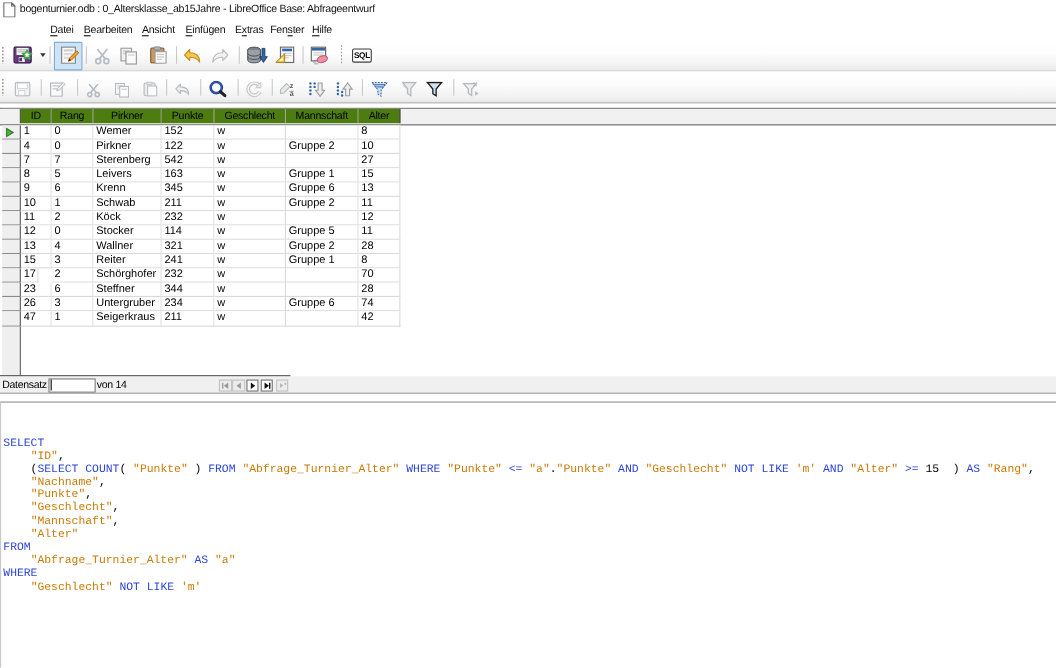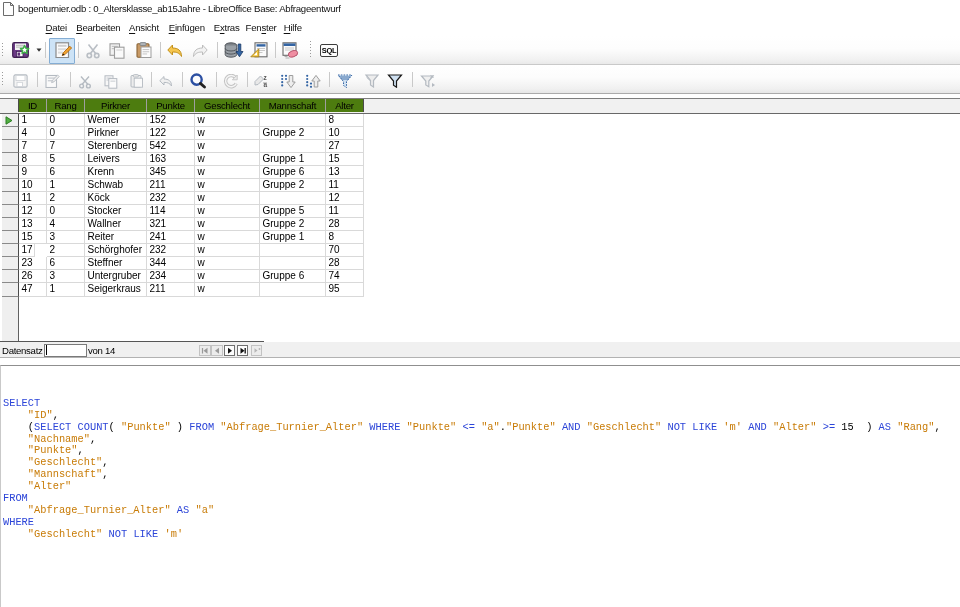--- a/index.html
+++ b/index.html
@@ -363,21 +363,21 @@
 <div class="cell" style="left:195px;top:270.00px;width:65px;height:13.00px">w</div>
 <div class="cell" style="left:260px;top:270.00px;width:66px;height:13.00px">Gruppe 6</div>
 <div class="cell" style="left:326px;top:270.00px;width:38px;height:13.00px">74</div>
 <div class="selcell" style="top:283.00px;height:14.00px"></div>
 <div class="cell" style="left:19px;top:283.00px;width:28px;height:14.00px">47</div>
 <div class="cell" style="left:47px;top:283.00px;width:38px;height:14.00px">1</div>
 <div class="cell" style="left:85px;top:283.00px;width:62px;height:14.00px">Seigerkraus</div>
 <div class="cell" style="left:147px;top:283.00px;width:48px;height:14.00px">211</div>
 <div class="cell" style="left:195px;top:283.00px;width:65px;height:14.00px">w</div>
 <div class="cell" style="left:260px;top:283.00px;width:66px;height:14.00px"></div>
-<div class="cell" style="left:326px;top:283.00px;width:38px;height:14.00px">95</div>
+<div class="cell" style="left:326px;top:283.00px;width:38px;height:14.00px">42</div>
 <div class="abs selstrip" style="top:297.00px;height:44.50px"></div>
 <div class="abs navbar"></div>
 <div class="abs navtopline"></div>
 <div class="abs navbar" style="background:transparent">
     <div class="navlbl" style="left:2px">Datensatz</div>
     <div class="navinput"></div>
     <div class="navcursor"></div>
     <div class="navlbl" style="left:88px">von 14</div>
     <div class="nbtn dis" style="left:199px">
       <svg width="9.5" height="9.5" viewBox="0 0 9.5 9.5">

